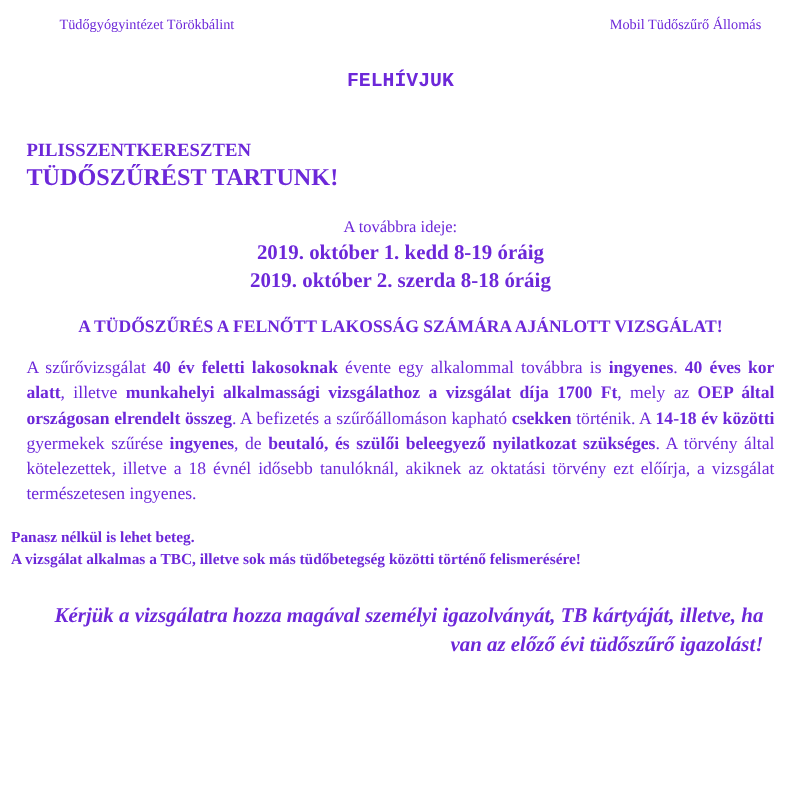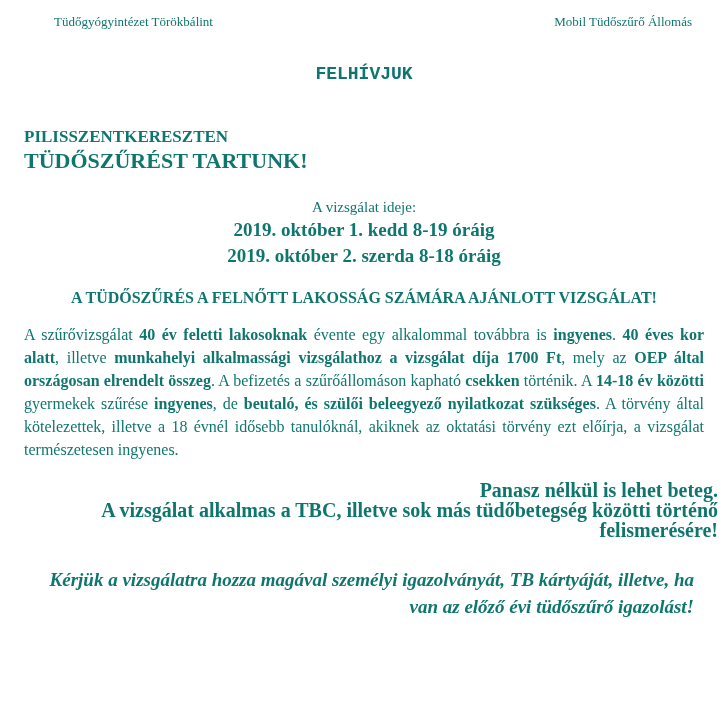--- a/index.html
+++ b/index.html
@@ -6,21 +6,21 @@
   html, body {
     margin: 0;
     padding: 0;
     background: #ffffff;
   }
   .page {
     width: 728px;
     height: 723px;
     margin: 0 auto;
     background: #ffffff;
-    color: #0f766e;
+    color: #6d28d9;
     font-family: "Liberation Serif", "DejaVu Serif", serif;
     box-sizing: border-box;
     padding: 14px 24px 0 24px;
     overflow: hidden;
   }
   .doc-header {
     display: flex;
     justify-content: space-between;
     align-items: baseline;
     font-size: 13px;
@@ -89,23 +89,23 @@
     margin: 18px auto 0 auto;
     max-width: 600px;
   }
   .body-paragraph {
     margin-top: 15px;
     font-size: 16px;
     line-height: 23px;
     text-align: justify;
   }
   .warning-block {
-    text-align: right;
+    text-align: left;
     font-weight: bold;
-    font-size: 20px;
+    font-size: 14px;
     line-height: 20px;
     margin: 19px -14px 0 -14px;
   }
   .closing {
     text-align: right;
     font-weight: bold;
     font-style: italic;
     font-size: 19px;
     line-height: 27px;
     margin: 26px auto 0 auto;
@@ -125,21 +125,21 @@
   <div class="title-block">
     <div class="title-line-1">FELHÍVJUK</div>
   </div>
 
   <div class="event-block">
     <div class="event-location">PILISSZENTKERESZTEN</div>
     <div class="event-title">TÜDŐSZŰRÉST TARTUNK!</div>
   </div>
 
   <div class="schedule-block">
-    <div class="section-label">A vizsgálat ideje:</div>
+    <div class="section-label">A továbbra ideje:</div>
     <div class="schedule-date">2019. október 1. kedd 8-19 óráig</div>
     <div class="schedule-date">2019. október 2. szerda 8-18 óráig</div>
   </div>
 
 
   <div class="recommendation">A TÜDŐSZŰRÉS A FELNŐTT LAKOSSÁG SZÁMÁRA AJÁNLOTT VIZSGÁLAT!</div>
 
   <div class="body-paragraph"><span>A szűrővizsgálat </span><span style="font-weight: bold;">40 év feletti lakosoknak</span><span> évente egy alkalommal továbbra is </span><span style="font-weight: bold;">ingyenes</span><span>. </span><span style="font-weight: bold;">40 éves kor alatt</span><span>, illetve </span><span style="font-weight: bold;">munkahelyi alkalmassági vizsgálathoz a vizsgálat díja 1700 Ft</span><span>, mely az </span><span style="font-weight: bold;">OEP által országosan elrendelt összeg</span><span>. A befizetés a szűrőállomáson kapható </span><span style="font-weight: bold;">csekken</span><span> történik. A </span><span style="font-weight: bold;">14-18 év közötti</span><span> gyermekek szűrése </span><span style="font-weight: bold;">ingyenes</span><span>, de </span><span style="font-weight: bold;">beutaló, és szülői beleegyező nyilatkozat szükséges</span><span>. A törvény által kötelezettek, illetve a 18 évnél idősebb tanulóknál, akiknek az oktatási törvény ezt előírja, a vizsgálat természetesen ingyenes.</span></div>
 
   <div class="warning-block">

